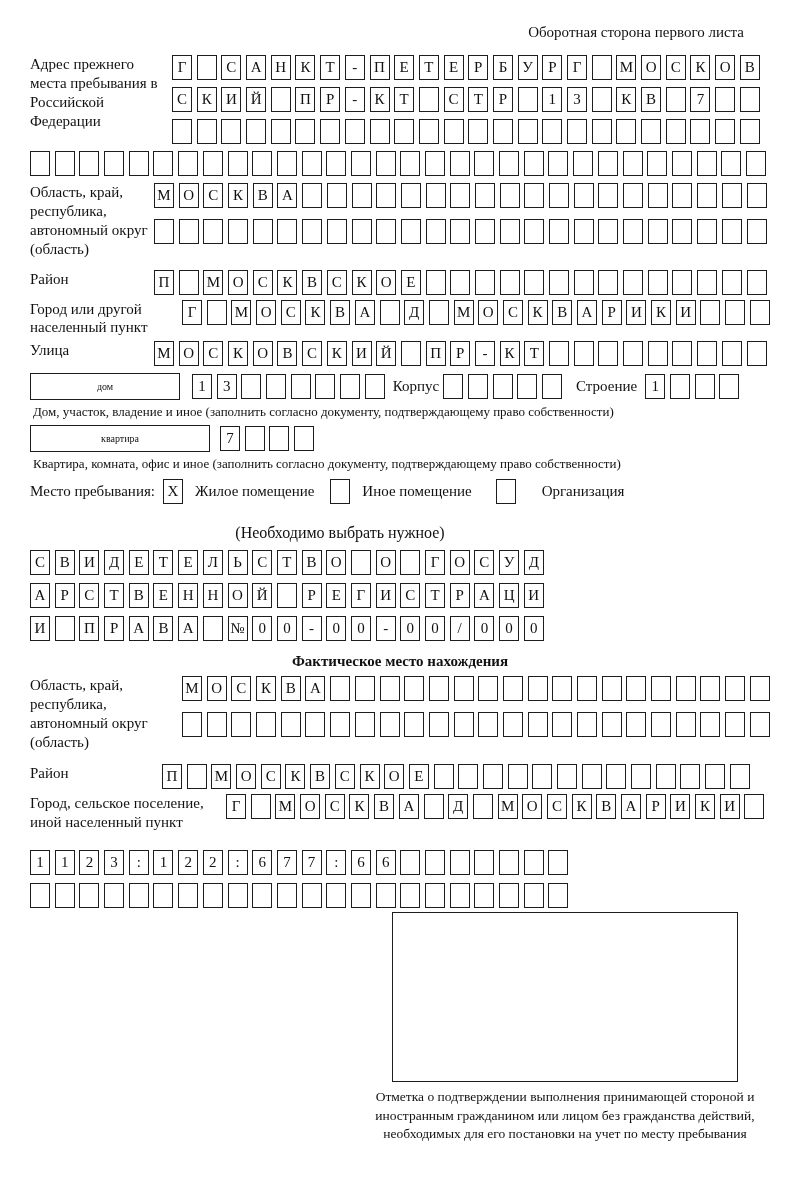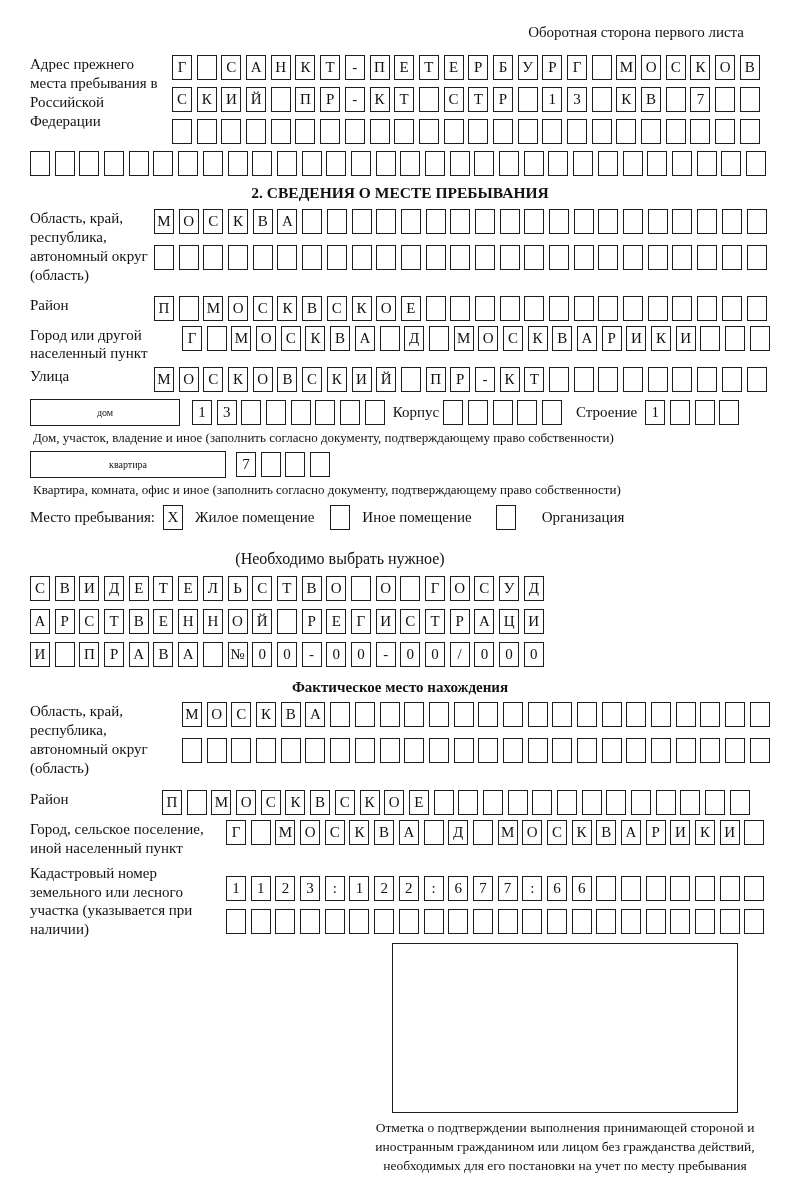--- a/index.html
+++ b/index.html
@@ -27,21 +27,21 @@
     display:flex; align-items:center; justify-content:center;
     font-size:15px; background:#fff;
   }
   .wbox {
     box-sizing:border-box; height:27px;
     border:1.6px solid #1d1d1d;
     display:flex; align-items:center; justify-content:center;
     font-size:10px; background:#fff; flex:0 0 auto;
   }
   .wbox.dom { width:150px; }
-  .wbox.kv  { width:196px; }
+  .wbox.kv  { width:180px; }
 
   
   .rowA { margin-top:14px; }
   .rowA .flabel { width:142px; }
   .rowA .col { row-gap:7px; }
   .fullrow { margin-top:7px; }
   .noteA { margin-top:5px; text-align:center; font-size:12.5px; }
 
   .s-title { text-align:center; font-weight:bold; font-size:15.5px; }
   .s2-title { margin-top:8px; }
@@ -215,21 +215,20 @@
       <span class="cb"></span>
       <span class="cb"></span>
       <span class="cb"></span>
       <span class="cb"></span>
       <span class="cb"></span>
       <span class="cb"></span>
       <span class="cb"></span>
       <span class="cb"></span>
     </div>
 
-  <div class="s-title s2-title">2. СВЕДЕНИЯ О МЕСТЕ ПРЕБЫВАНИЯ</div>
 
   <div class="frow row-region">
     <div class="flabel">Область, край, республика, автономный округ (область)</div>
     <div class="col">
       <div class="bxr">
           <span class="cb">М</span>
           <span class="cb">О</span>
           <span class="cb">С</span>
           <span class="cb">К</span>
           <span class="cb">В</span>
@@ -620,21 +619,20 @@
         <span class="cb">А</span>
         <span class="cb">Р</span>
         <span class="cb">И</span>
         <span class="cb">К</span>
         <span class="cb">И</span>
         <span class="cb"></span>
       </div>
   </div>
 
   <div class="frow row-cad">
-    <div class="flabel">Кадастровый номер земельного или лесного участка (указывается при наличии)</div>
     <div class="col">
       <div class="bxr">
           <span class="cb">1</span>
           <span class="cb">1</span>
           <span class="cb">2</span>
           <span class="cb">3</span>
           <span class="cb">:</span>
           <span class="cb">1</span>
           <span class="cb">2</span>
           <span class="cb">2</span>

